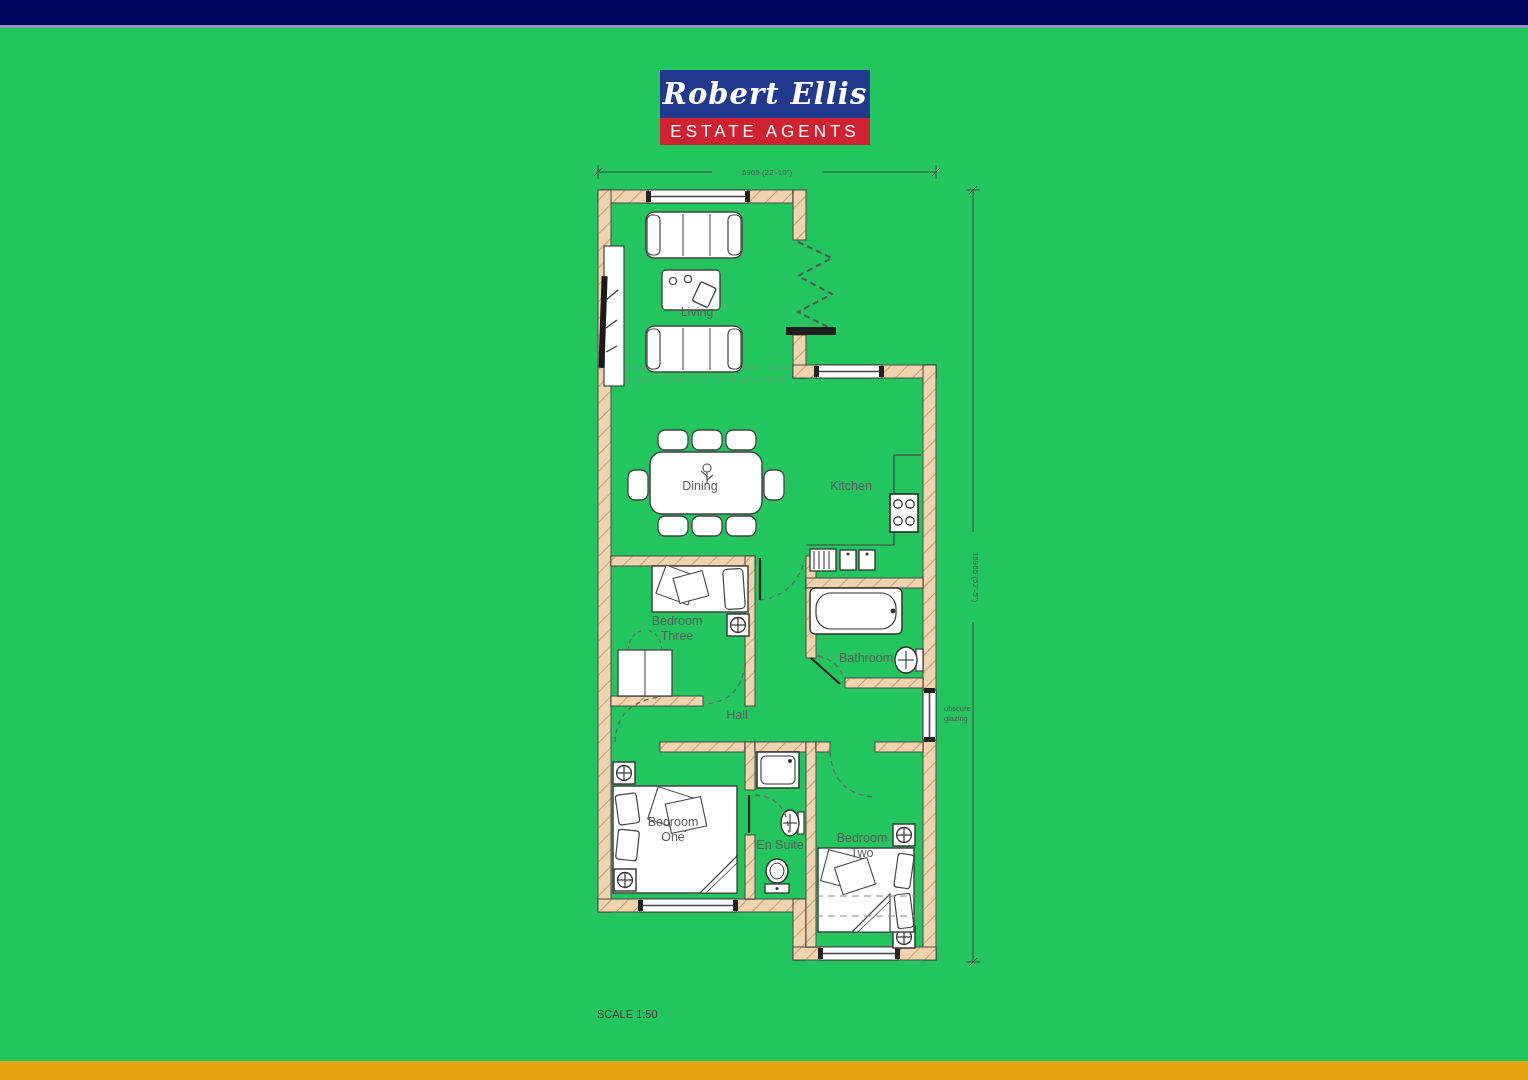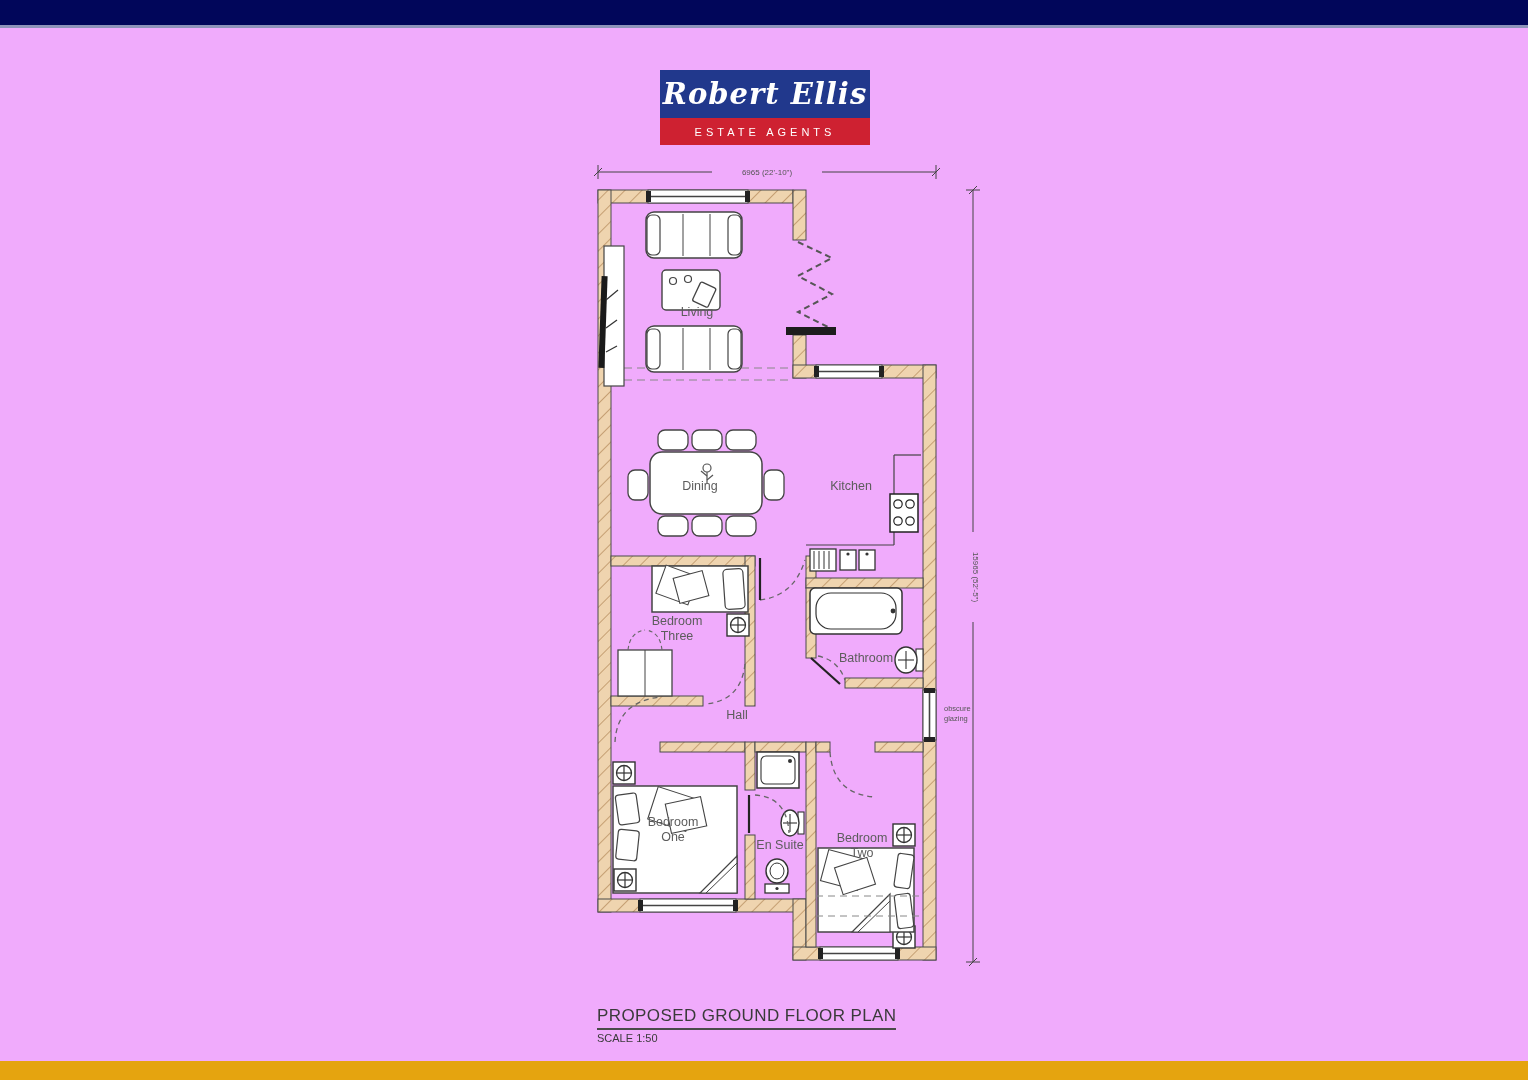--- a/index.html
+++ b/index.html
@@ -1,26 +1,26 @@
 <!DOCTYPE html>
 <html><head>
 <meta charset="utf-8">
 <style>
   html,body{margin:0;padding:0;background:#fff;}
-  .stage{position:relative;width:1528px;height:1080px;background:#f0abfc;overflow:hidden;
+  .stage{position:relative;width:1528px;height:1080px;background:#22c55e;overflow:hidden;
          font-family:"Liberation Sans", sans-serif;}
   .topbar{position:absolute;left:0;top:0;width:100%;height:25px;background:#01065a;
           border-bottom:3px solid #8e94ba;}
   .footbar{position:absolute;left:0;bottom:0;width:100%;height:19px;background:#e5a40f;}
   .logo{position:absolute;left:660px;top:70px;width:210px;}
   .logo-blue{height:48px;background:#21388c;display:flex;align-items:center;justify-content:center;}
   .logo-blue span{color:#ffffff;font-family:"DejaVu Serif", serif;font-style:italic;font-weight:bold;
                   font-size:29px;letter-spacing:1px;}
   .logo-red{height:27px;background:#ce2131;display:flex;align-items:center;justify-content:center;}
-  .logo-red span{color:#ffffff;font-size:11px;letter-spacing:4px;}
+  .logo-red span{color:#ffffff;font-size:17px;letter-spacing:4px;}
   .plan-svg{position:absolute;left:560px;top:150px;}
   .title-block{position:absolute;left:597px;top:1006px;}
   .plan-title{font-size:17px;color:#3a3a3a;letter-spacing:.4px;border-bottom:2px solid #4a4a4a;
               padding-bottom:2px;width:fit-content;}
   .plan-scale{font-size:11px;color:#3a3a3a;margin-top:2px;}
   .rlabel{font-size:12.5px;fill:#5c5c5c;}
   .dimtxt{font-size:8px;fill:#555;}
   .notetxt{font-size:7.5px;fill:#555;}
 </style>
 </head>
@@ -322,18 +322,17 @@
       <line x1="969" y1="966" x2="977" y2="958" stroke="#444" stroke-width="1"></line>
       <text class="dimtxt" x="973" y="577" text-anchor="middle" transform="rotate(90 973 577)">15965 (52'-5")</text>
     </g>
     <g>
       <text class="notetxt" x="944" y="711">obscure</text>
       <text class="notetxt" x="944" y="721">glazing</text>
     </g>
   </svg>
 
   <div class="title-block">
-    <div class="plan-title">PROPOSED GROUND FLOOR PLAN</div>
     <div class="plan-scale">SCALE 1:50</div>
   </div>
 
   <div class="footbar"></div>
 </div>
 
 </body></html>

